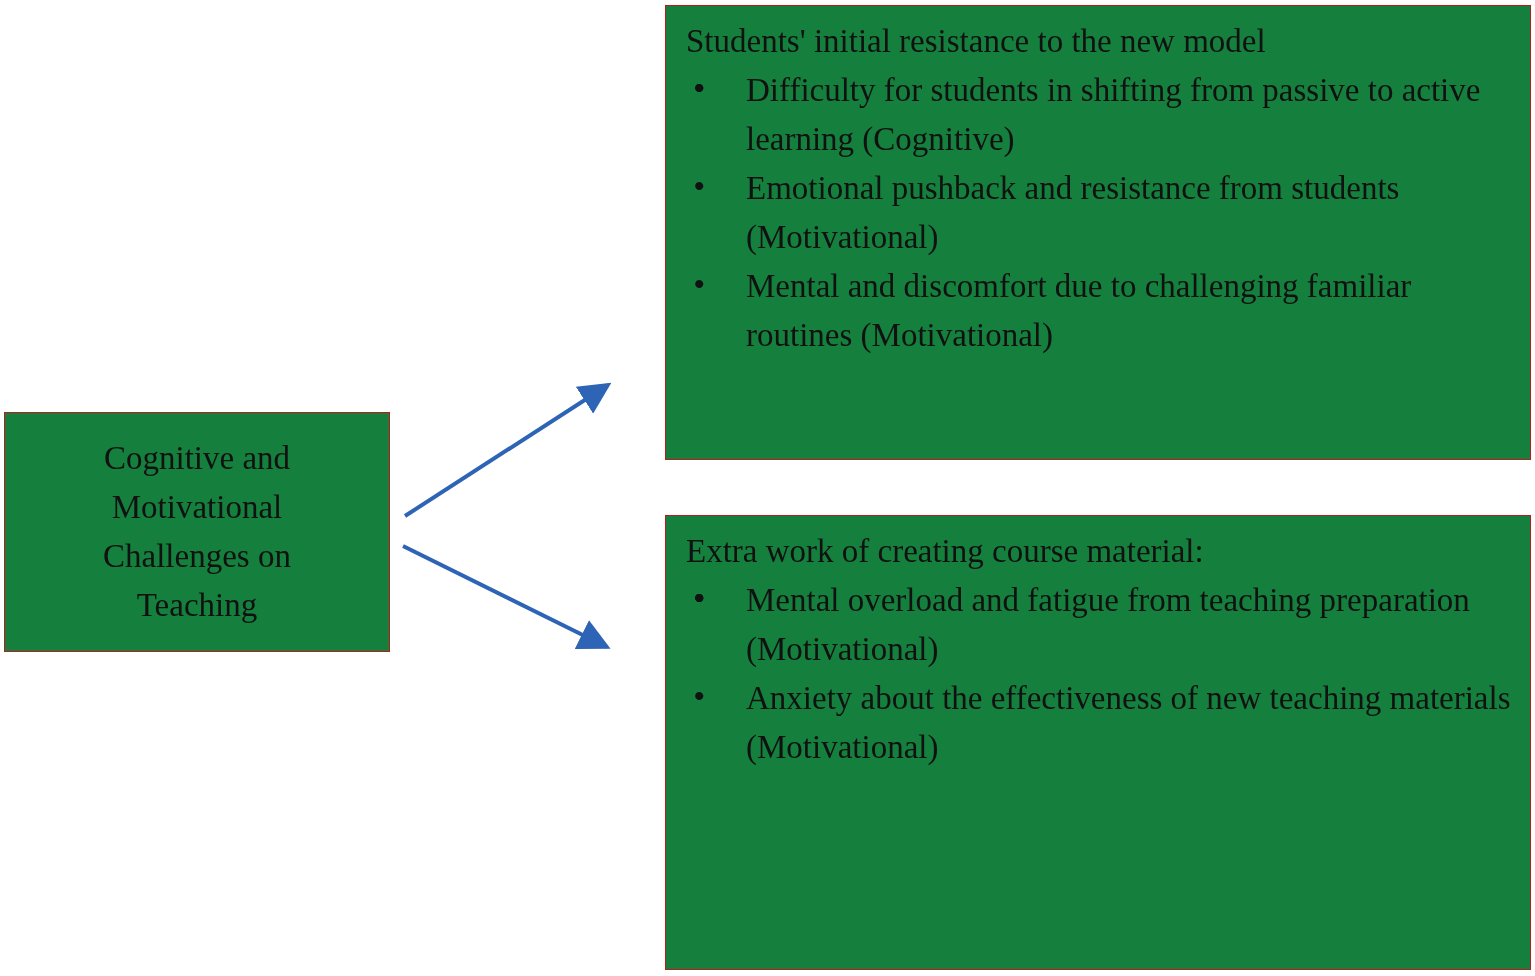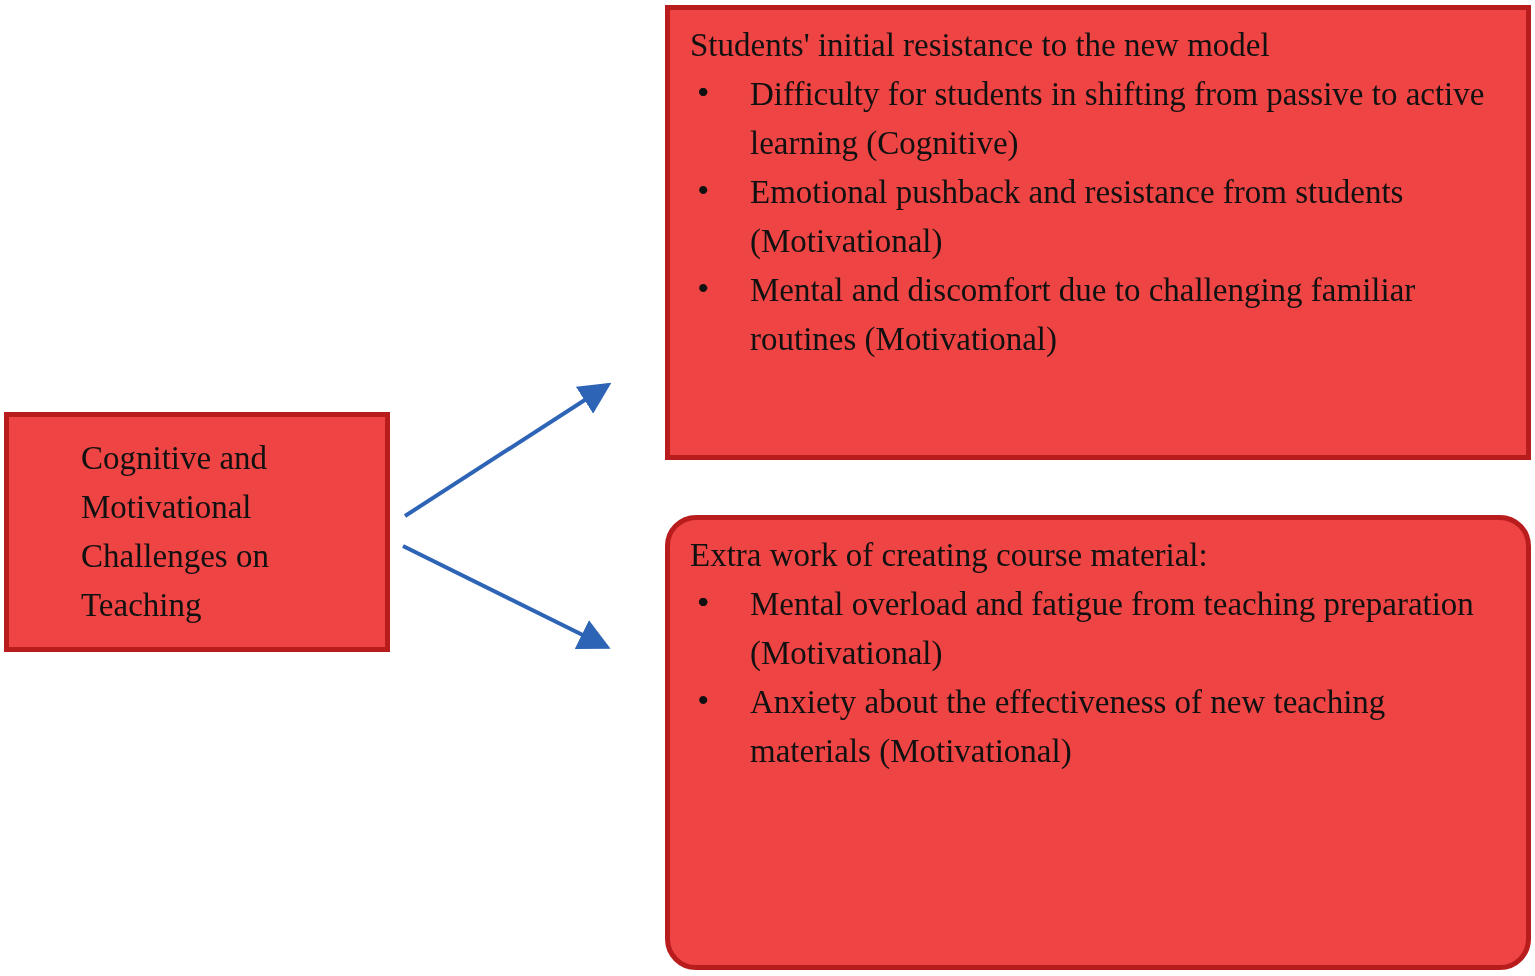--- a/index.html
+++ b/index.html
@@ -9,51 +9,52 @@
   .canvas {
     position: relative;
     width: 1535px;
     height: 976px;
     background: #ffffff;
     overflow: hidden;
   }
 
   .box {
     position: absolute;
-    border: 5px solid #b91c1c;
-    background: #ef4444;
+    border: 1px solid #b91c1c;
+    background: #15803d;
   }
 
   
   .source-box {
     left: 4px;
     top: 412px;
     width: 386px;
     height: 240px;
     display: flex;
     align-items: center;
     justify-content: center;
+    text-align: center;
   }
   .source-box .label {
     font-size: 33px;
     line-height: 49px;
     max-width: 232px;
   }
 
   
   .challenge-box {
     left: 665px;
     width: 866px;
     height: 455px;
     padding: 11px 14px 0 20px;
     font-size: 33px;
     line-height: 49px;
   }
   .challenge-box.top { top: 5px; }
-  .challenge-box.bottom { top: 515px; border-radius: 31px; }
+  .challenge-box.bottom { top: 515px; }
 
   .challenge-title { font-weight: normal; }
 
   ul.bullets { list-style: none; }
   ul.bullets li {
     position: relative;
     padding-left: 60px;
   }
   ul.bullets .bullet-glyph {
     position: absolute;

